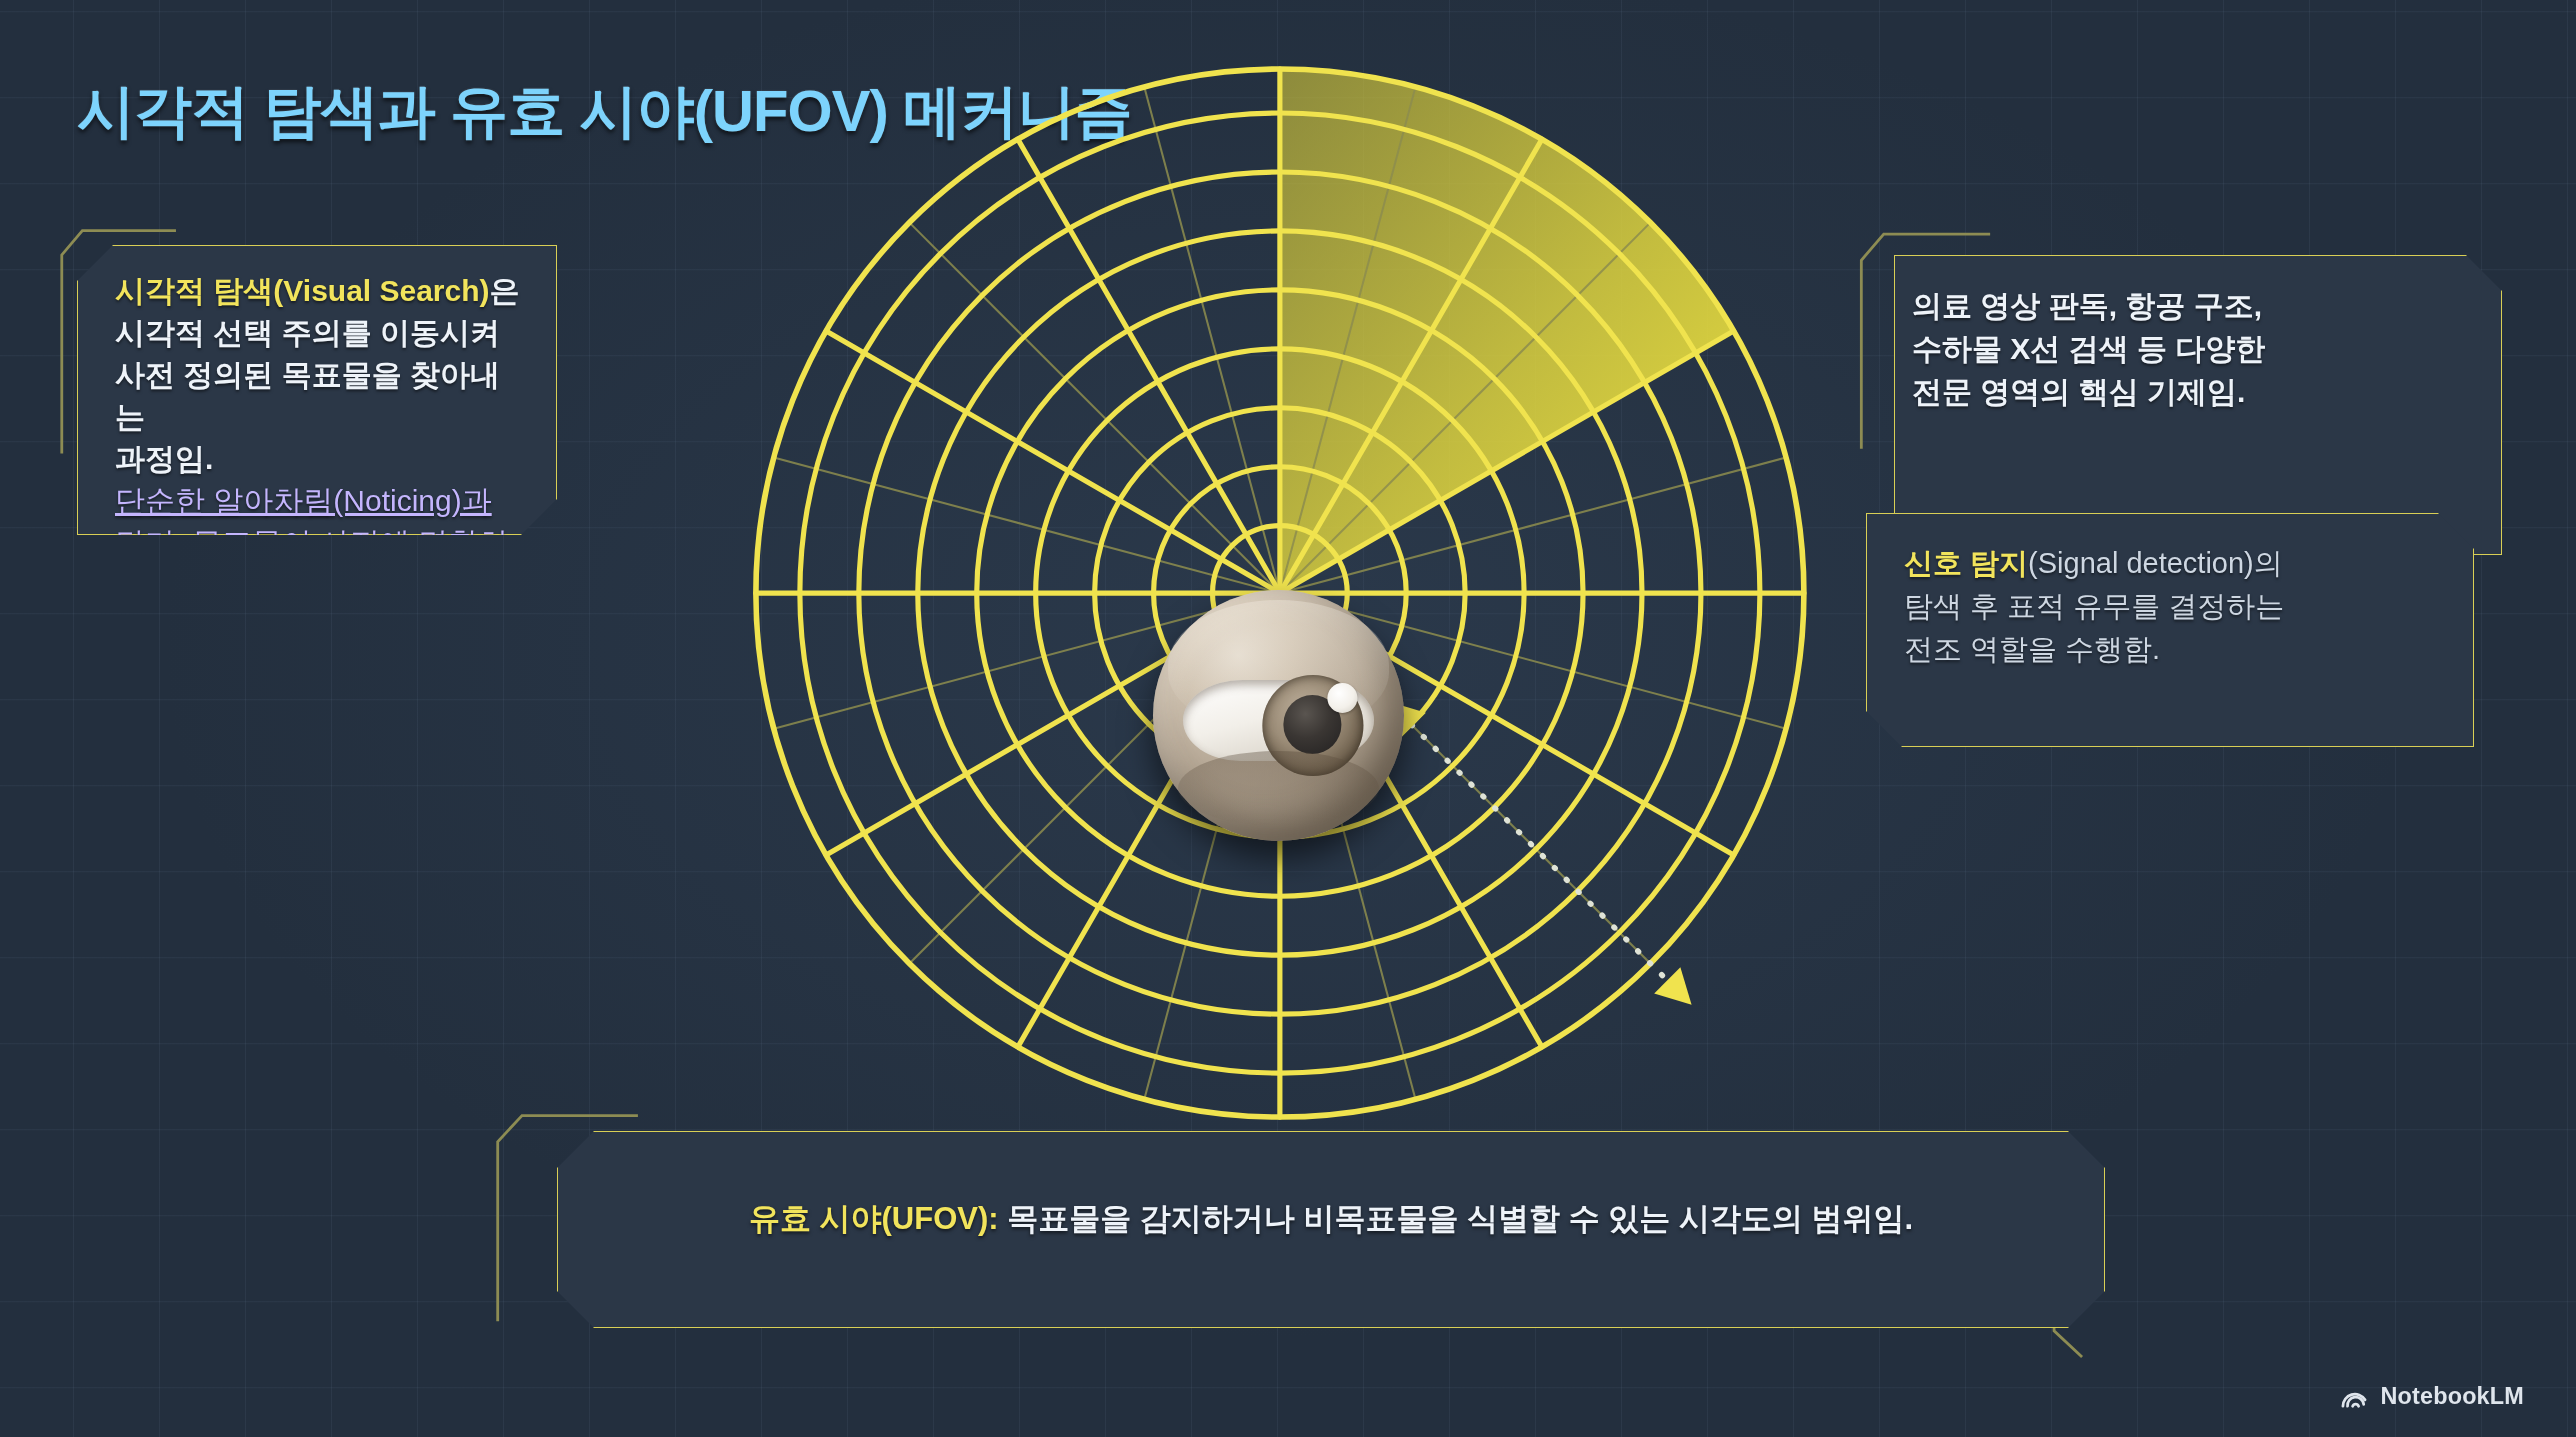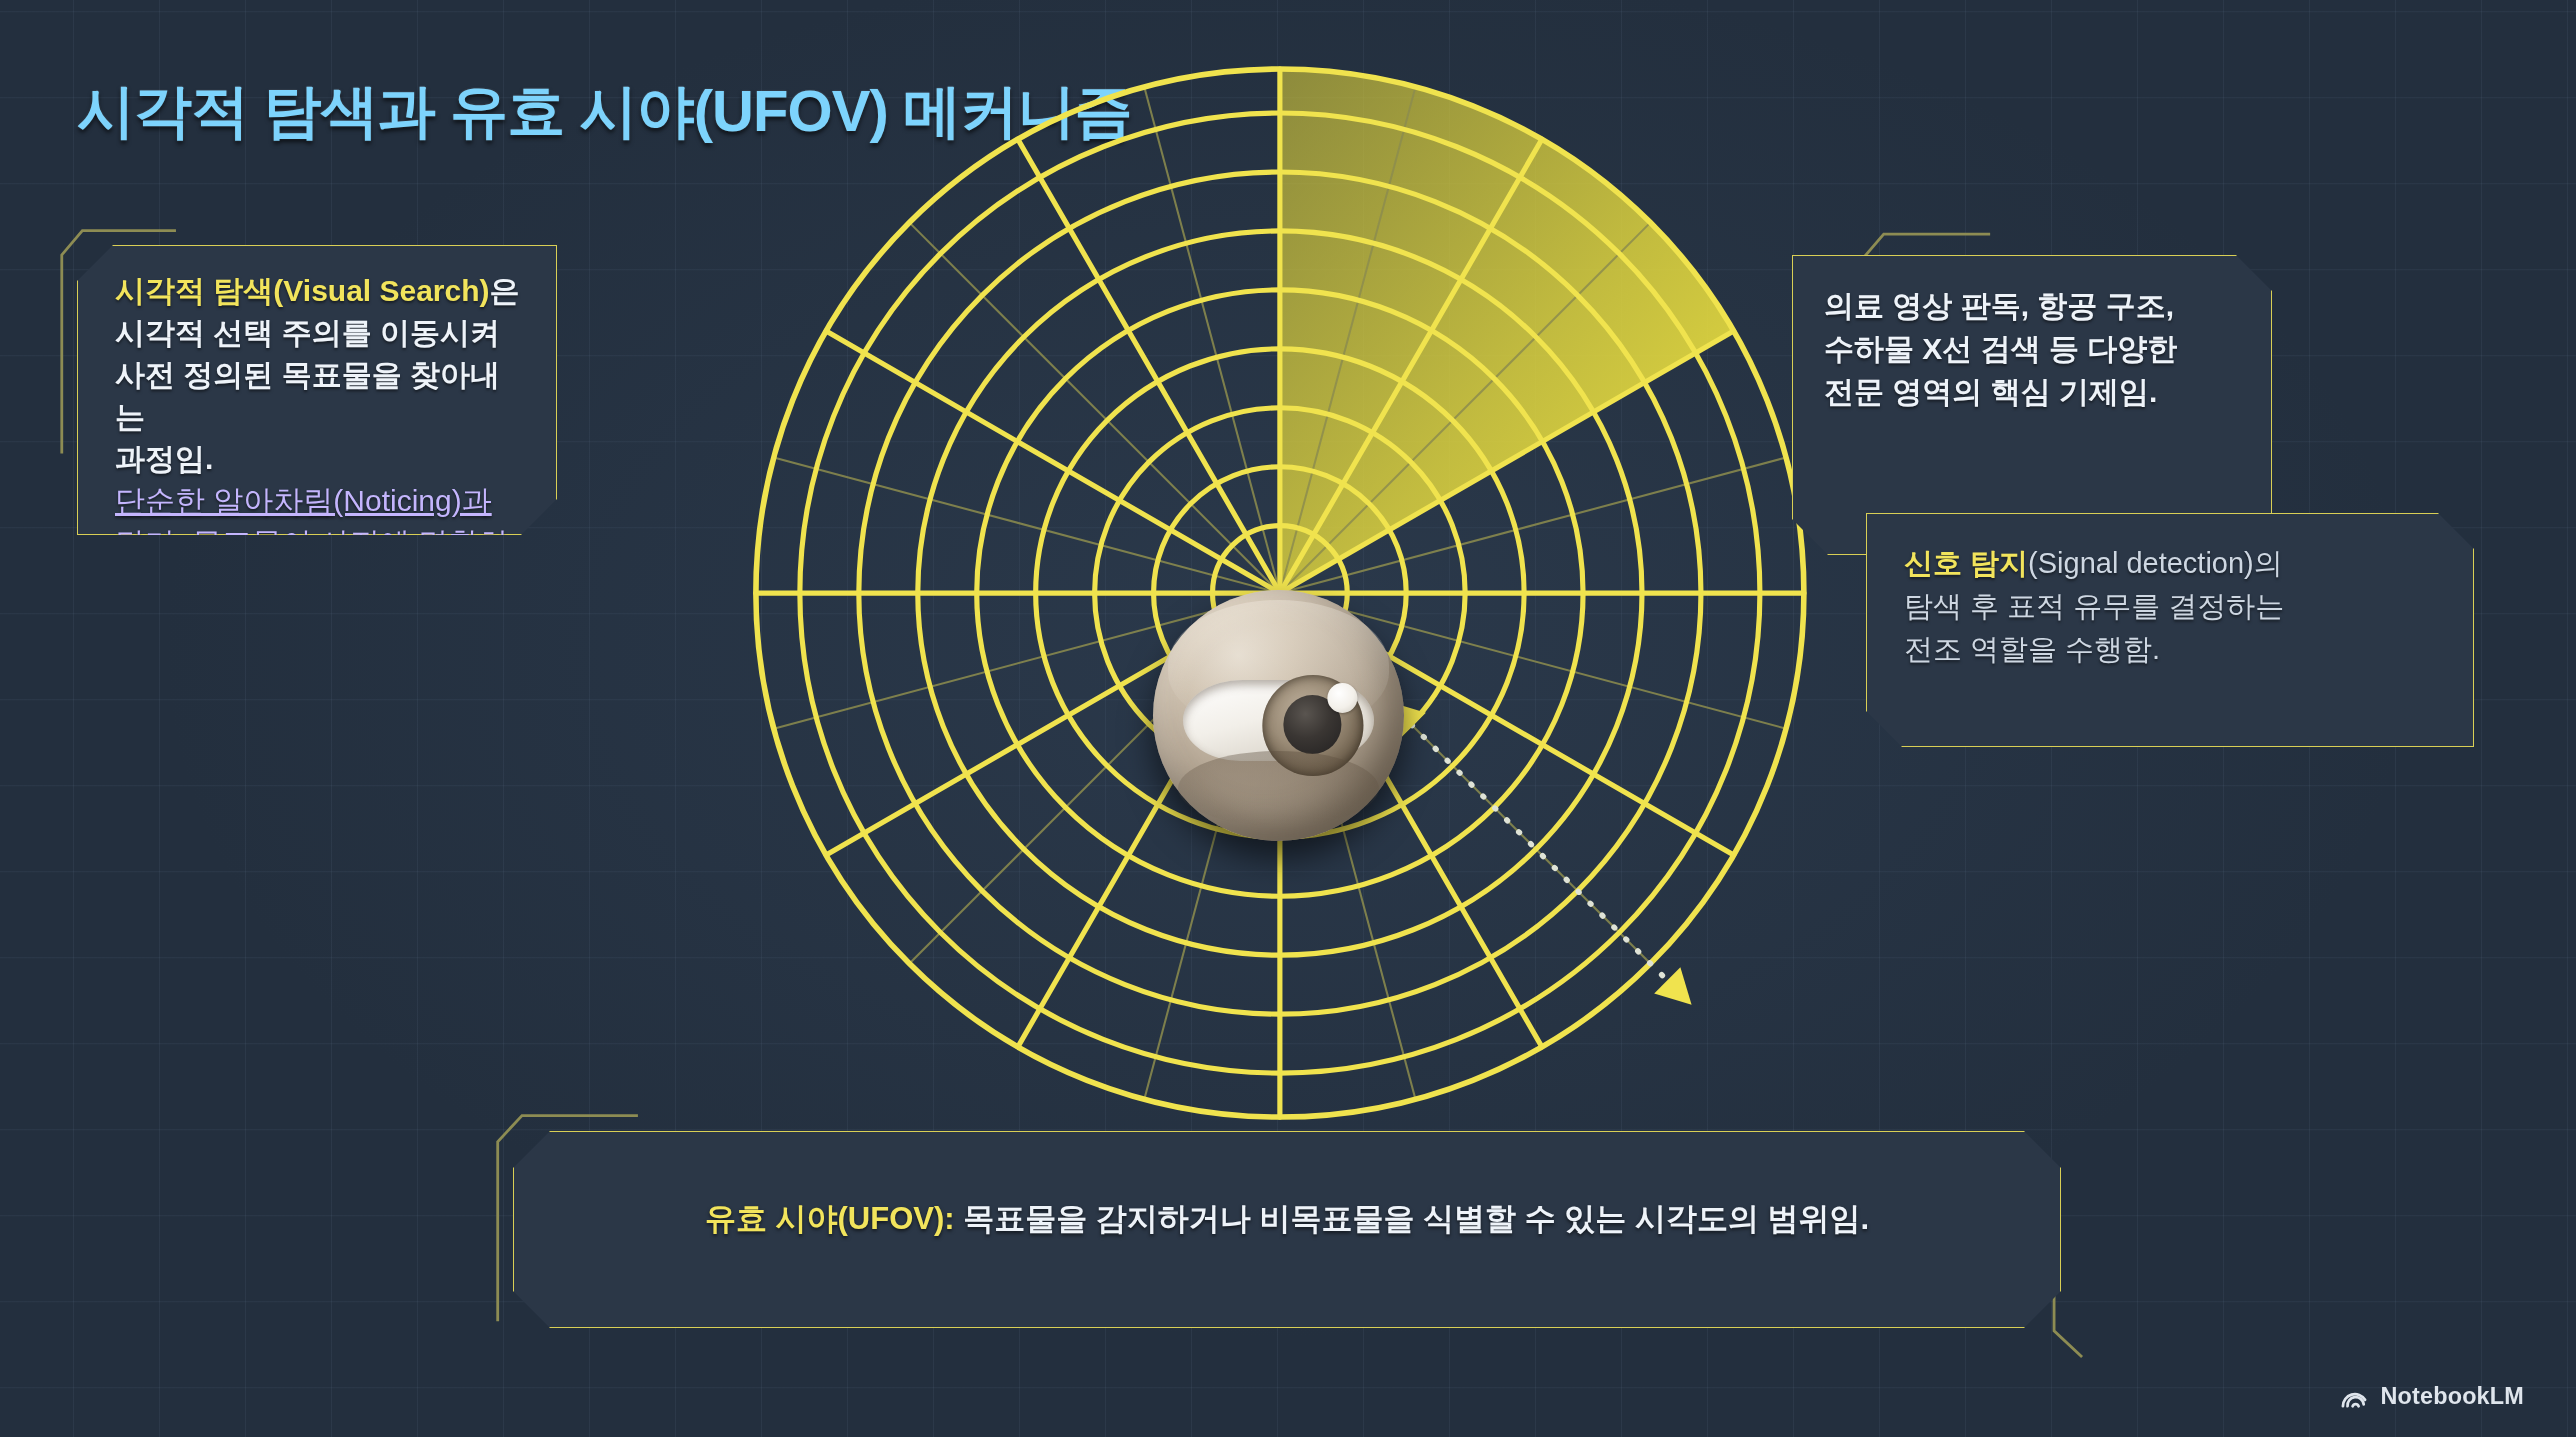--- a/index.html
+++ b/index.html
@@ -85,35 +85,35 @@
 
   
   .card{
     position:absolute;
     background:#2b3747;
     border:1.9px solid #d9cf55;
     box-shadow:0 9.4px 24px rgba(0,0,0,.45);
   }
   .card.chamf-lt{ clip-path:polygon(36px 0,100% 0,100% calc(100% - 36px),calc(100% - 36px) 100%,0 100%,0 36px); }
   .card.chamf-rt{ clip-path:polygon(0 0,calc(100% - 36px) 0,100% 36px,100% 100%,36px 100%,0 calc(100% - 36px)); }
-  .card.chamf-all{ clip-path:polygon(37px 0,calc(100% - 37px) 0,100% 37px,100% calc(100% - 37px),calc(100% - 37px) 100%,37px 100%,0 calc(100% - 37px),0 37px); }
+  .card.chamf-all{ clip-path:polygon(37px 0,calc(100% - 37px) 0,100% 37px,100% calc(100% - 37px),calc(100% - 37px) 100%,37px 100%,0 calc(100% - 37px),0 37px);margin-left:44px; }
 
   .bracket{position:absolute;pointer-events:none;}
   .bracket svg{display:block;overflow:visible;}
 
   .line{margin:0;}
   .kr{color:#ced7e2;}
   .hi{color:#f2e45c;font-weight:bold;}
   .bold{color:#eef3f9;font-weight:bold;}
   .dim{color:#c4b5fd;text-decoration:underline;}
 
   #card-left{left:77px;top:245px;width:480px;height:290px;padding:24px 32px 0 37px;}
   #card-left .line{font-size:30px;line-height:42px;text-shadow:0 1.9px 2.8px rgba(0,0,0,.5);}
 
-  #card-right{left:1792px;top:255px;width:480px;height:300px;padding:28px 32px 0 31px;}
+  #card-right{left:1894px;top:255px;width:608px;height:300px;padding:28px 32px 0 17px;}
   #card-right .line{font-size:30px;line-height:43px;text-shadow:0 1.9px 2.8px rgba(0,0,0,.5);}
 
   #card-right2{left:1866px;top:513px;width:608px;height:234px;padding:28px 32px 0 37px;}
   #card-right2 .line{font-size:29px;line-height:43px;text-shadow:0 1.9px 2.8px rgba(0,0,0,.5);}
 
   #card-bottom{left:513px;top:1131px;width:1548px;height:197px;padding:32px 37px 0 37px;text-align:center;}
   #card-bottom .line1{font-size:31px;line-height:47px;text-shadow:0 1.9px 3.7px rgba(0,0,0,.6);}
   #card-bottom .line2{font-size:30px;line-height:47px;margin-top:5.6px;text-shadow:0 1.9px 3.7px rgba(0,0,0,.6);}
 
   

